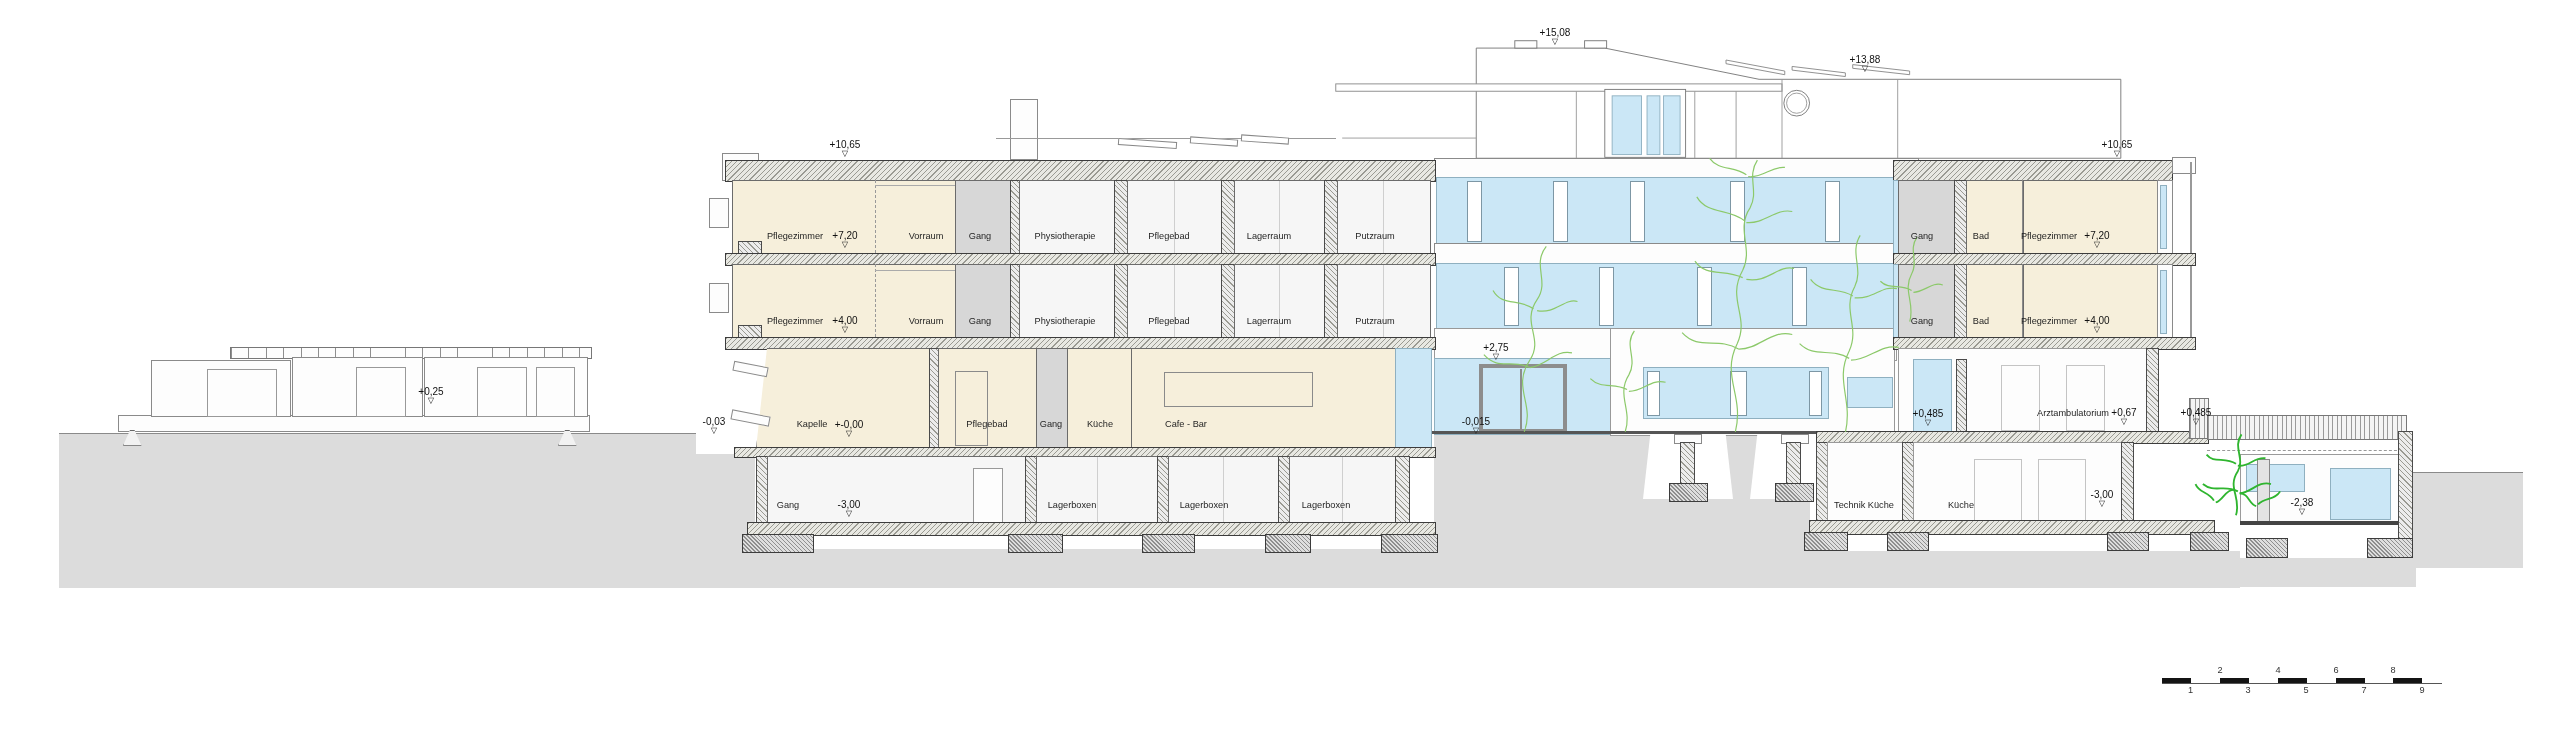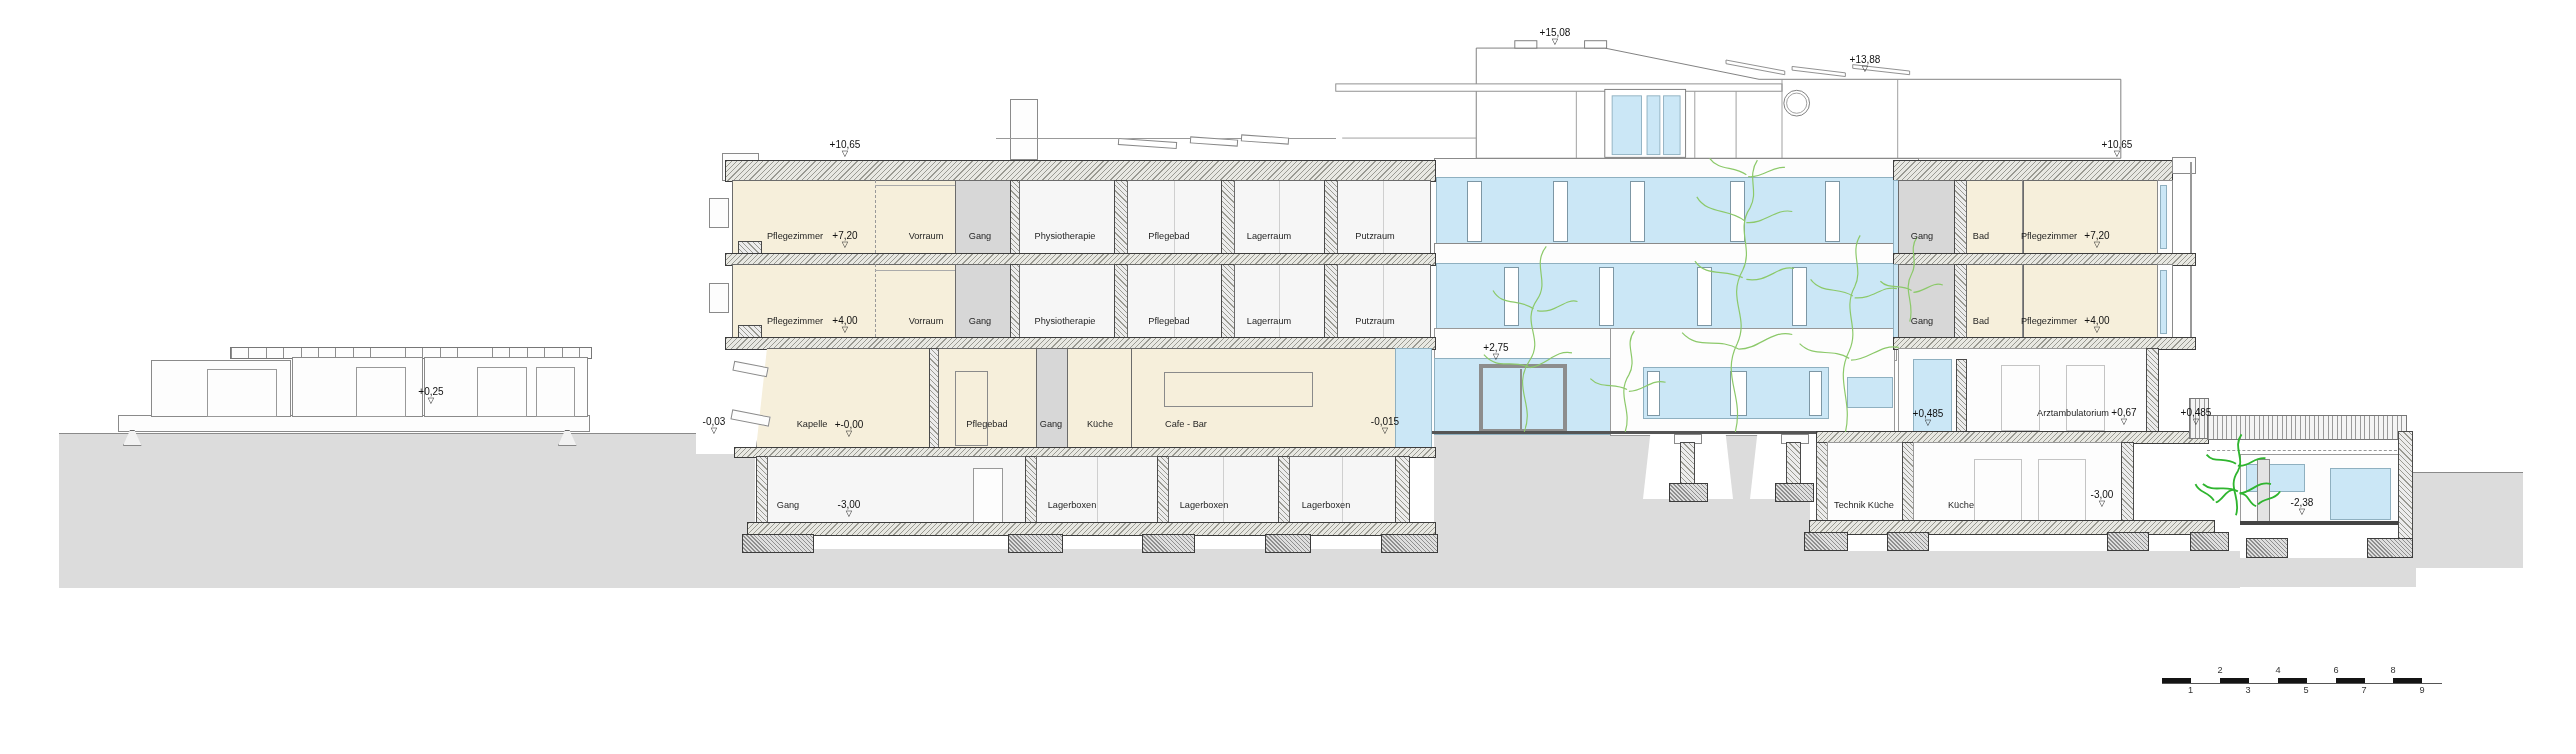--- a/index.html
+++ b/index.html
@@ -351,21 +351,21 @@
     <i class="tri">▽</i>
   </div>
   <div class="lvl" style="left:1865px;top:55px;">
     <span>+13,88</span>
     <i class="tri">▽</i>
   </div>
   <div class="lvl" style="left:1496px;top:343px;">
     <span>+2,75</span>
     <i class="tri">▽</i>
   </div>
-  <div class="lvl" style="left:1385px;top:417px;text-align:center;">
+  <div class="lvl" style="left:1476px;top:417px;text-align:center;">
     <span>-0,015</span>
     <i class="tri">▽</i>
   </div>
   <div class="lvl" style="left:2117px;top:140px;">
     <span>+10,65</span>
     <i class="tri">▽</i>
   </div>
   <div class="lvl" style="left:2097px;top:231px;">
     <span>+7,20</span>
     <i class="tri">▽</i>

